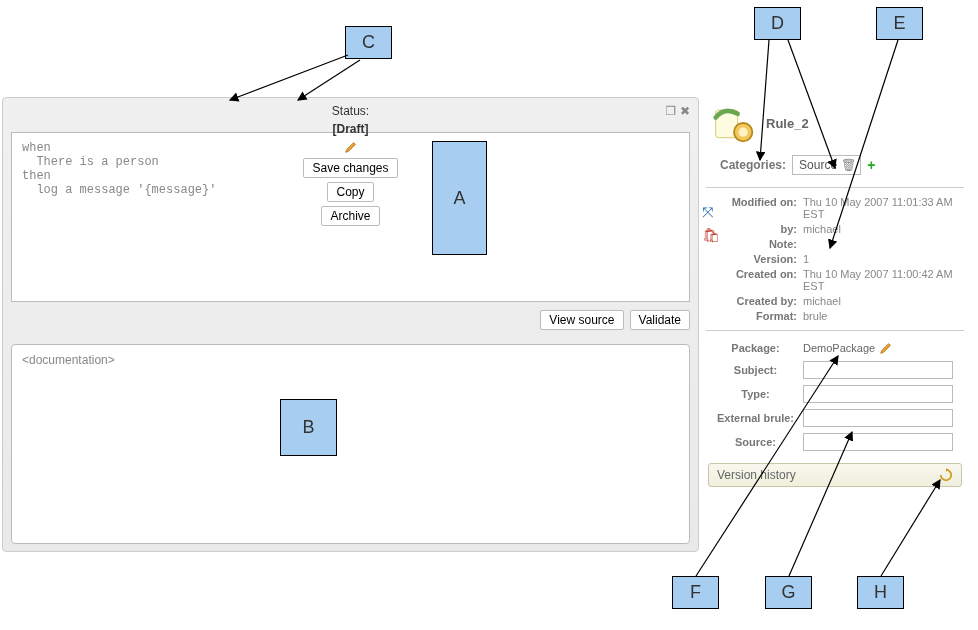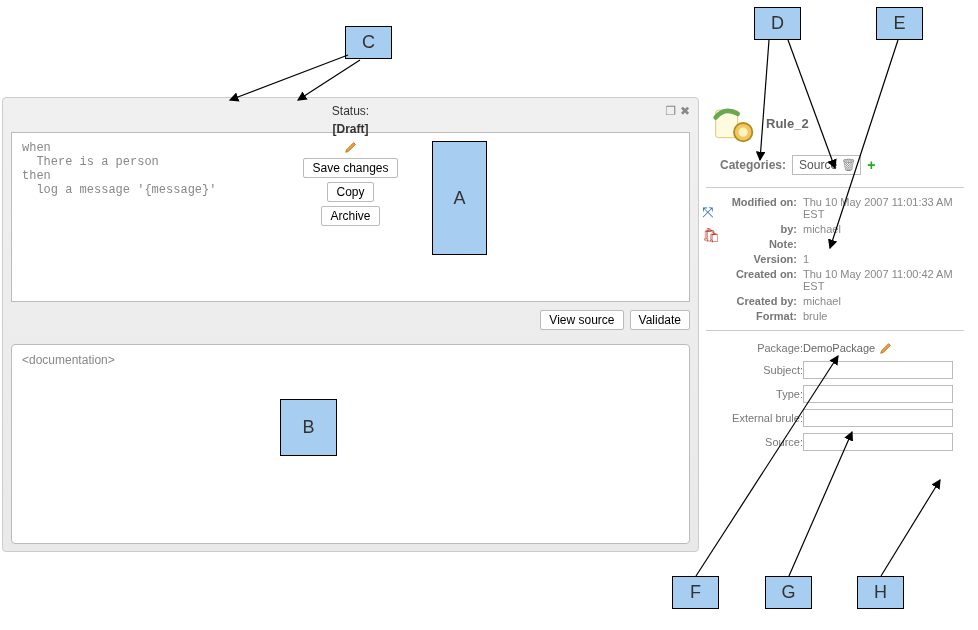--- a/index.html
+++ b/index.html
@@ -186,23 +186,23 @@
   }
   .form-grid {
     display: grid;
     grid-template-columns: 95px 1fr;
     row-gap: 6px;
     align-items: center;
     padding: 4px 6px 6px 6px;
     font-size: 11px;
   }
   .form-grid .k {
-    text-align: right;
+    text-align: center;
     color: #777;
-    font-weight: normal;
+    font-weight: bold;
   }
   .form-grid input[type="text"] {
     width: 150px;
     border: 1px solid #bbb;
     padding: 2px 4px;
     font-size: 11px;
     background: #fff;
     box-sizing: border-box;
   }
   .pkg-val {
@@ -324,20 +324,29 @@
     <div class="k">Subject:</div>
     <div><input type="text" value="" style=""></div>
     <div class="k">Type:</div>
     <div><input type="text" value="" style=""></div>
     <div class="k">External brule:</div>
     <div><input type="text" value="" style=""></div>
     <div class="k">Source:</div>
     <div><input type="text" value="" style=""></div>
   </div>
 
+  <div class="vh-bar">
+    <span>Version history</span>
+    <span class="refresh-icon">
+      <svg viewBox="0 0 16 16">
+          <path d="M8 2 A6 6 0 1 1 2 8" fill="none" stroke="#d49a1a" stroke-width="2"></path>
+          <path d="M8 0 L8 4 L11 2 Z" fill="#d49a1a"></path>
+        </svg>
+    </span>
+  </div>
 </div>
 
 <div class="annotation-box" style="left:432px; top:141px; width:55px; height:114px;">A</div>
 <div class="annotation-box" style="left:280px; top:399px; width:57px; height:57px;">B</div>
 <div class="annotation-box" style="left:345px; top:26px;  width:47px; height:33px;">C</div>
 <div class="annotation-box" style="left:754px; top:7px;   width:47px; height:33px;">D</div>
 <div class="annotation-box" style="left:876px; top:7px;   width:47px; height:33px;">E</div>
 <div class="annotation-box" style="left:672px; top:576px; width:47px; height:33px;">F</div>
 <div class="annotation-box" style="left:765px; top:576px; width:47px; height:33px;">G</div>
 <div class="annotation-box" style="left:857px; top:576px; width:47px; height:33px;">H</div>

